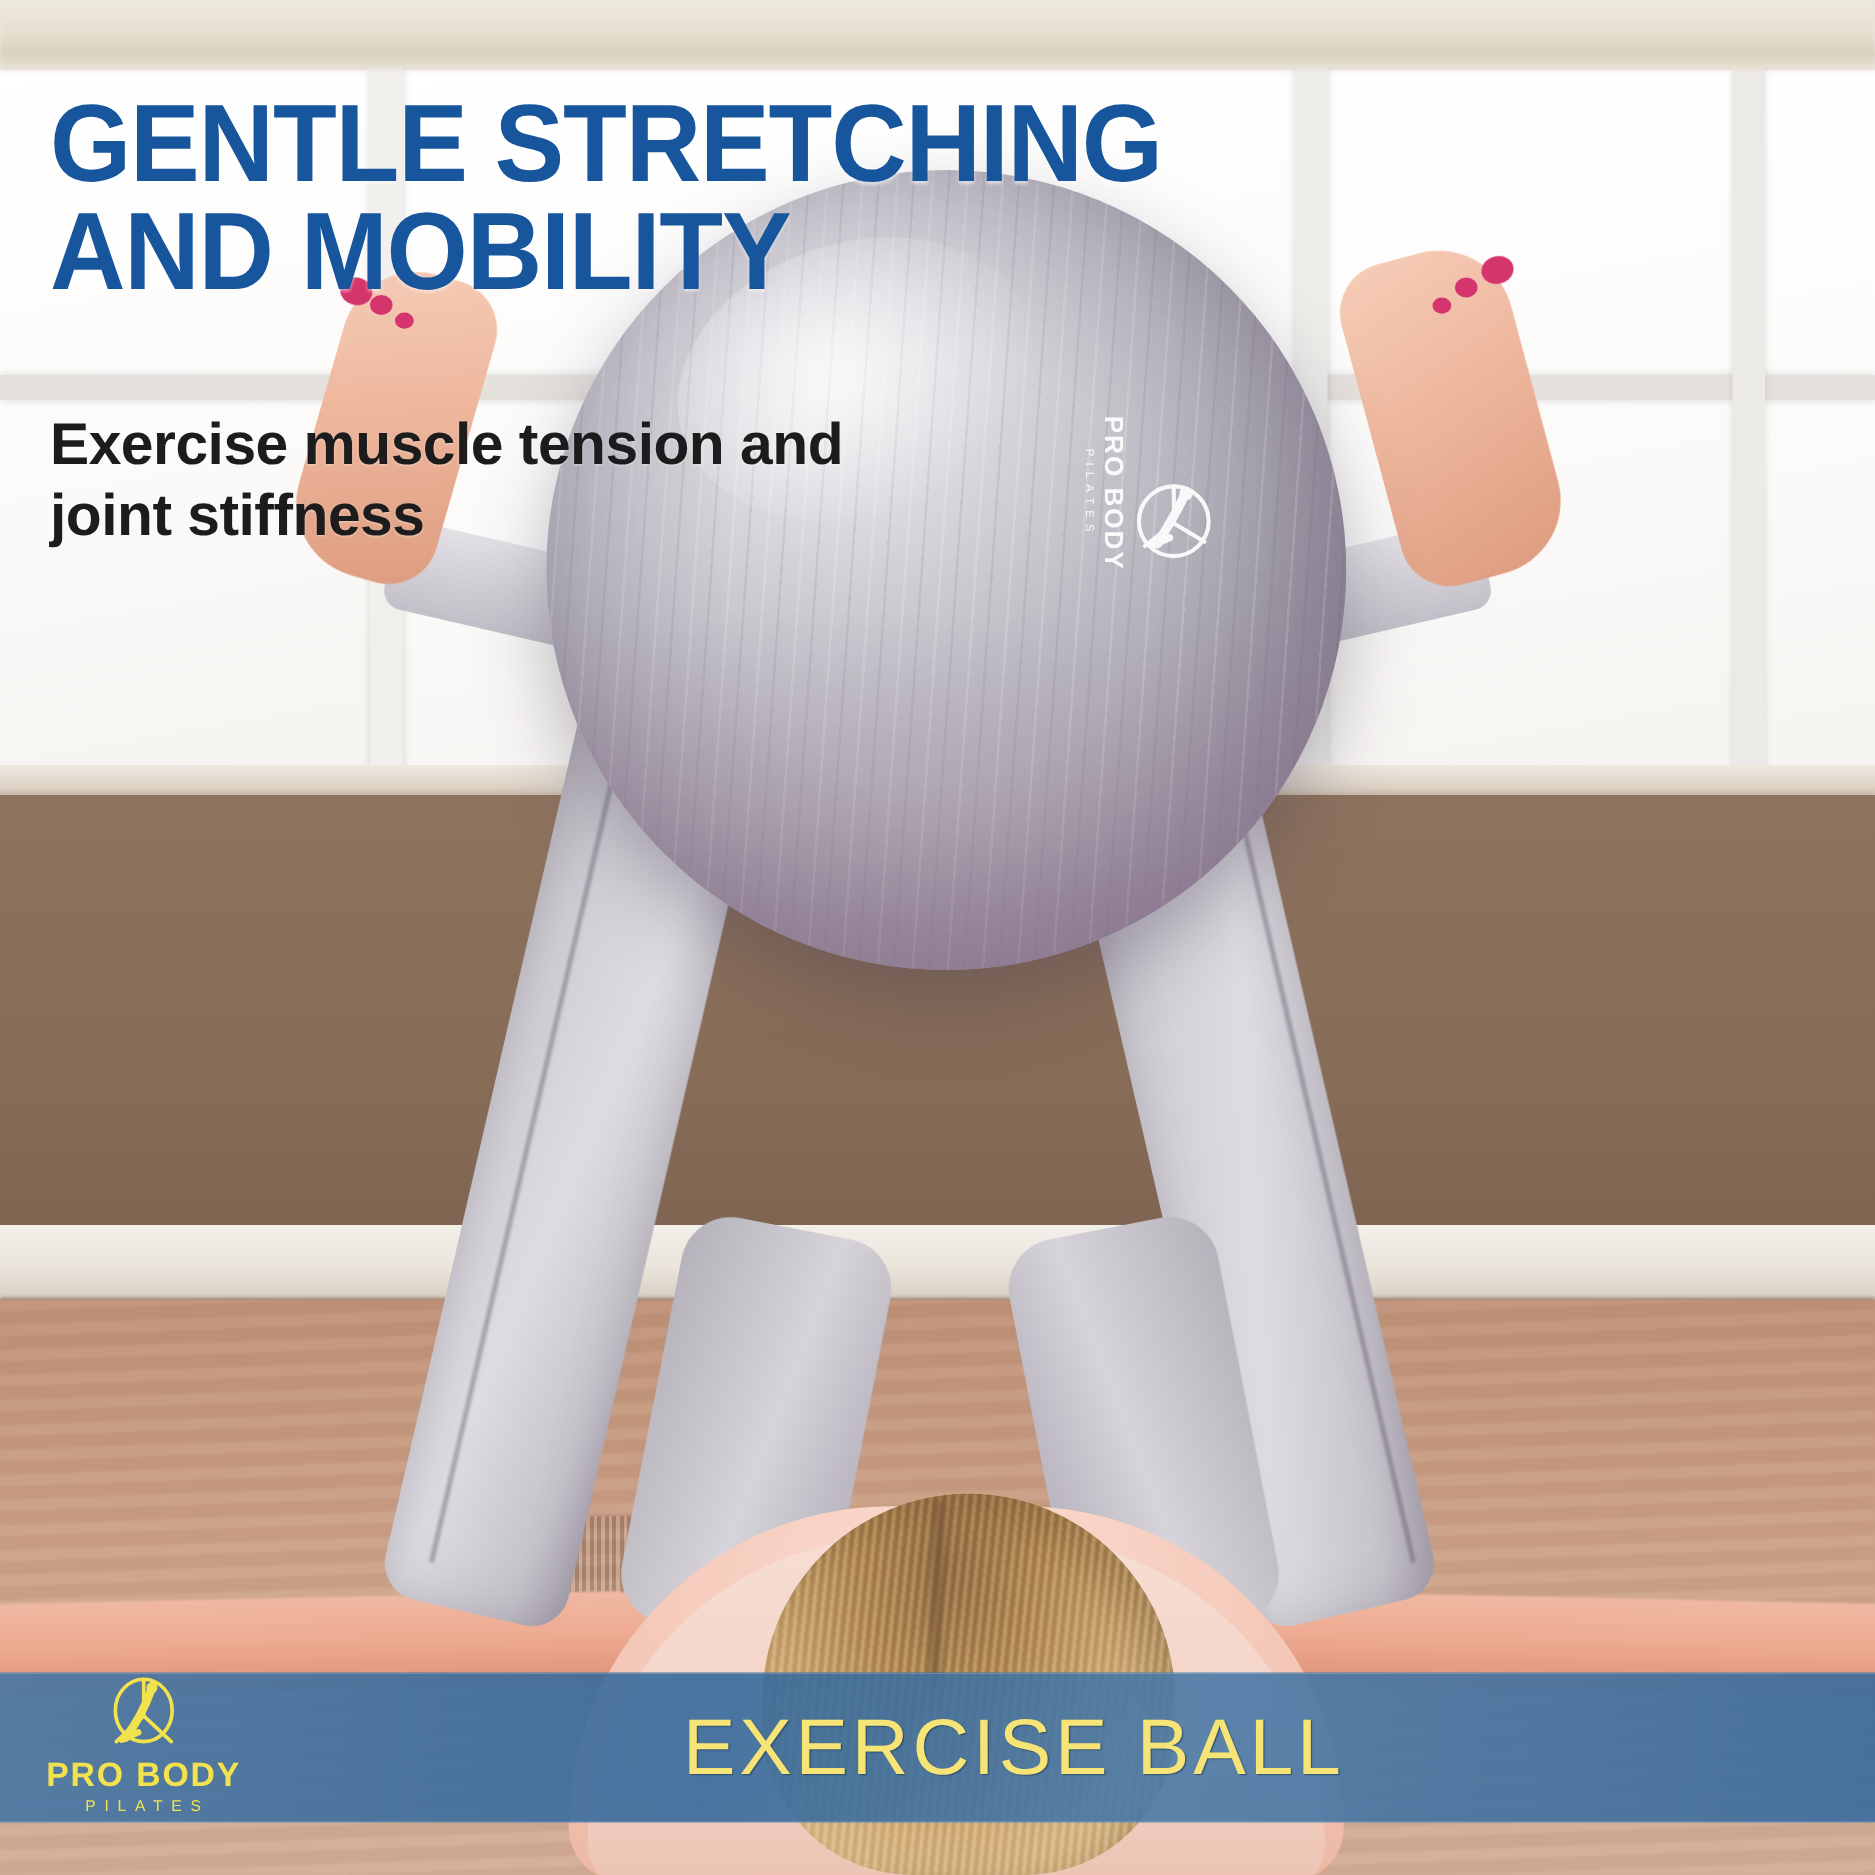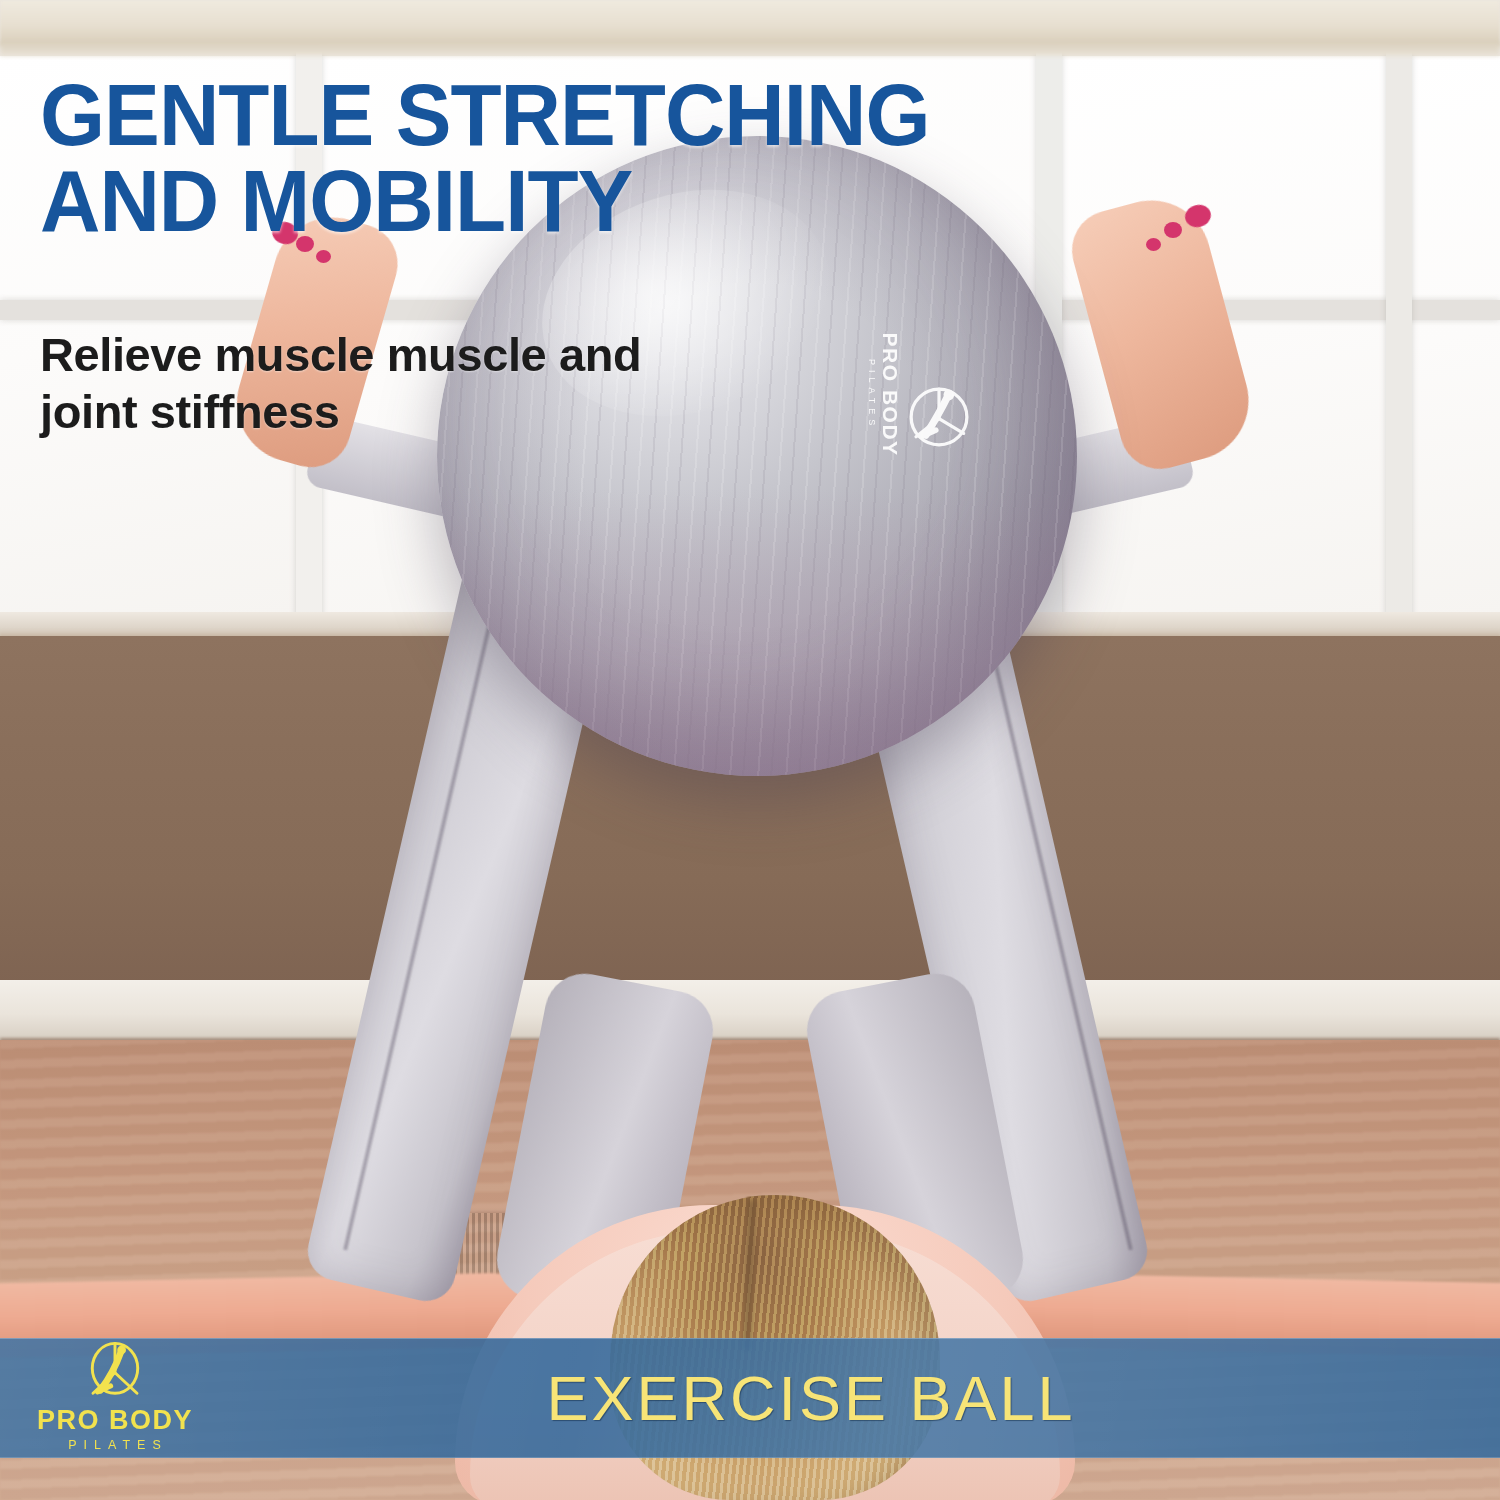--- a/index.html
+++ b/index.html
@@ -429,21 +429,21 @@
         <path d="M34 72 Q50 46 60 26" fill="none" stroke="#ffffff" stroke-width="9" stroke-linecap="round"></path>
         <circle cx="62" cy="23" r="6.5" fill="#ffffff"></circle>
         <path d="M30 73 L46 66" stroke="#ffffff" stroke-width="7" stroke-linecap="round"></path>
       </svg>
     </div>
 
   </div>
 
   <div class="headline">Gentle Stretching
 and Mobility</div>
-  <div class="subhead">Relieve muscle muscle and
+  <div class="subhead">Exercise muscle tension and
 joint stiffness</div>
 
   <div class="banner">
     <div class="banner-sheen"></div>
 
     <div class="brand">
       <svg class="brand-mark" viewBox="0 0 100 90">
         <ellipse cx="50" cy="40" rx="31" ry="34" fill="none" stroke="#f2e24e" stroke-width="4"></ellipse>
         <path d="M50 6 L50 46 L20 74" fill="none" stroke="#f2e24e" stroke-width="4" stroke-linecap="round"></path>
         <path d="M50 46 L80 74" fill="none" stroke="#f2e24e" stroke-width="4" stroke-linecap="round"></path>

